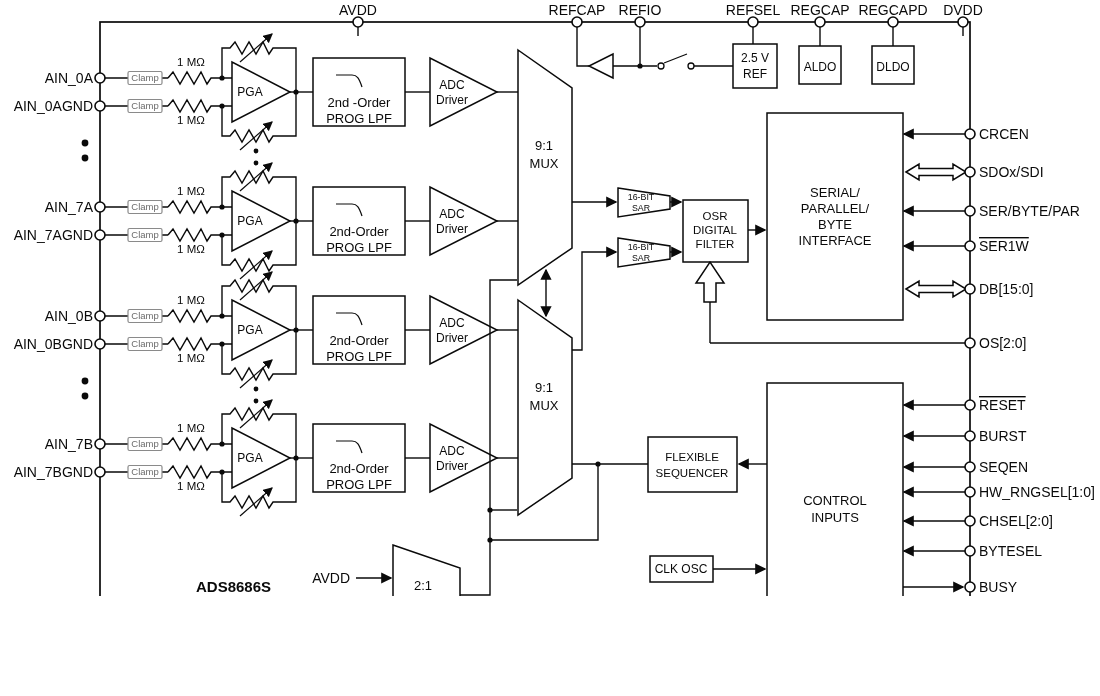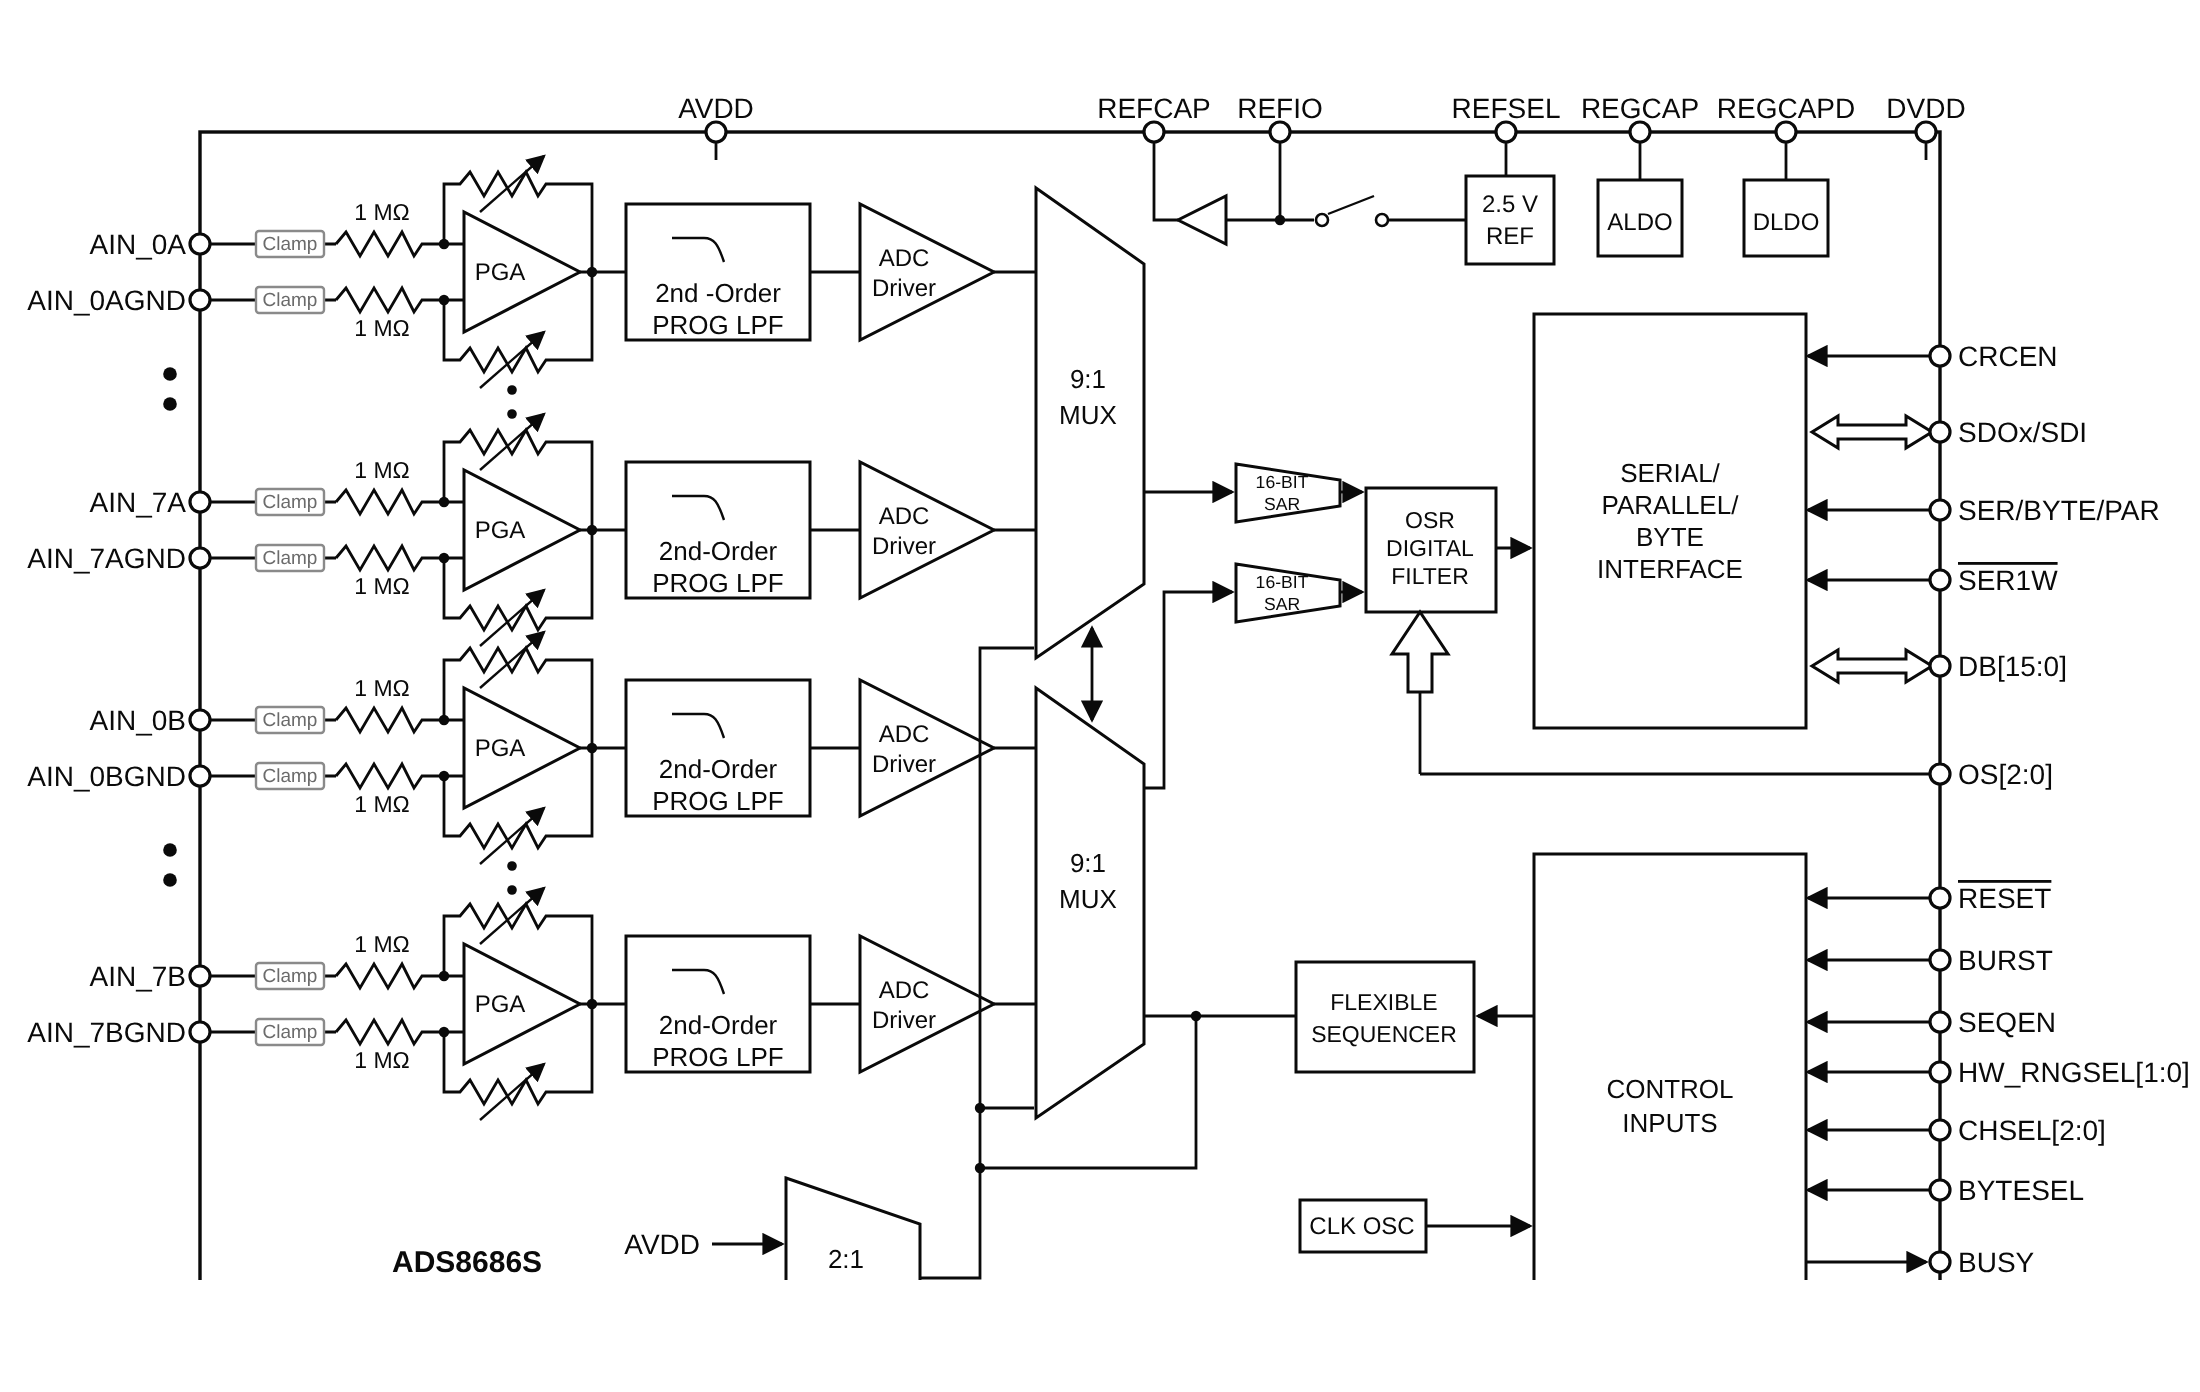--- a/index.html
+++ b/index.html
@@ -1,16 +1,16 @@
 <!DOCTYPE html>
 <html><head>
 <meta charset="utf-8">
 <style>
   html,body{margin:0;padding:0;background:#fff;}
-  .stage{position:relative;width:1100px;height:596px;background:#ffffff;overflow:hidden;margin-top:44px;}
+  .stage{position:relative;width:1100px;height:596px;background:#ffffff;overflow:hidden;}
   svg{position:absolute;left:0;top:0;}
   svg text{font-family:"Liberation Sans","DejaVu Sans",sans-serif;fill:#0a0a0a;}
   .s14{font-size:14px;}
   .s13{font-size:13px;}
   .s12{font-size:12px;}
   .s11{font-size:11.5px;}
   .s9{font-size:9.5px;}
   .s8{font-size:8.8px;}
   .s15b{font-size:15px;font-weight:bold;}
   .mid{text-anchor:middle;}

